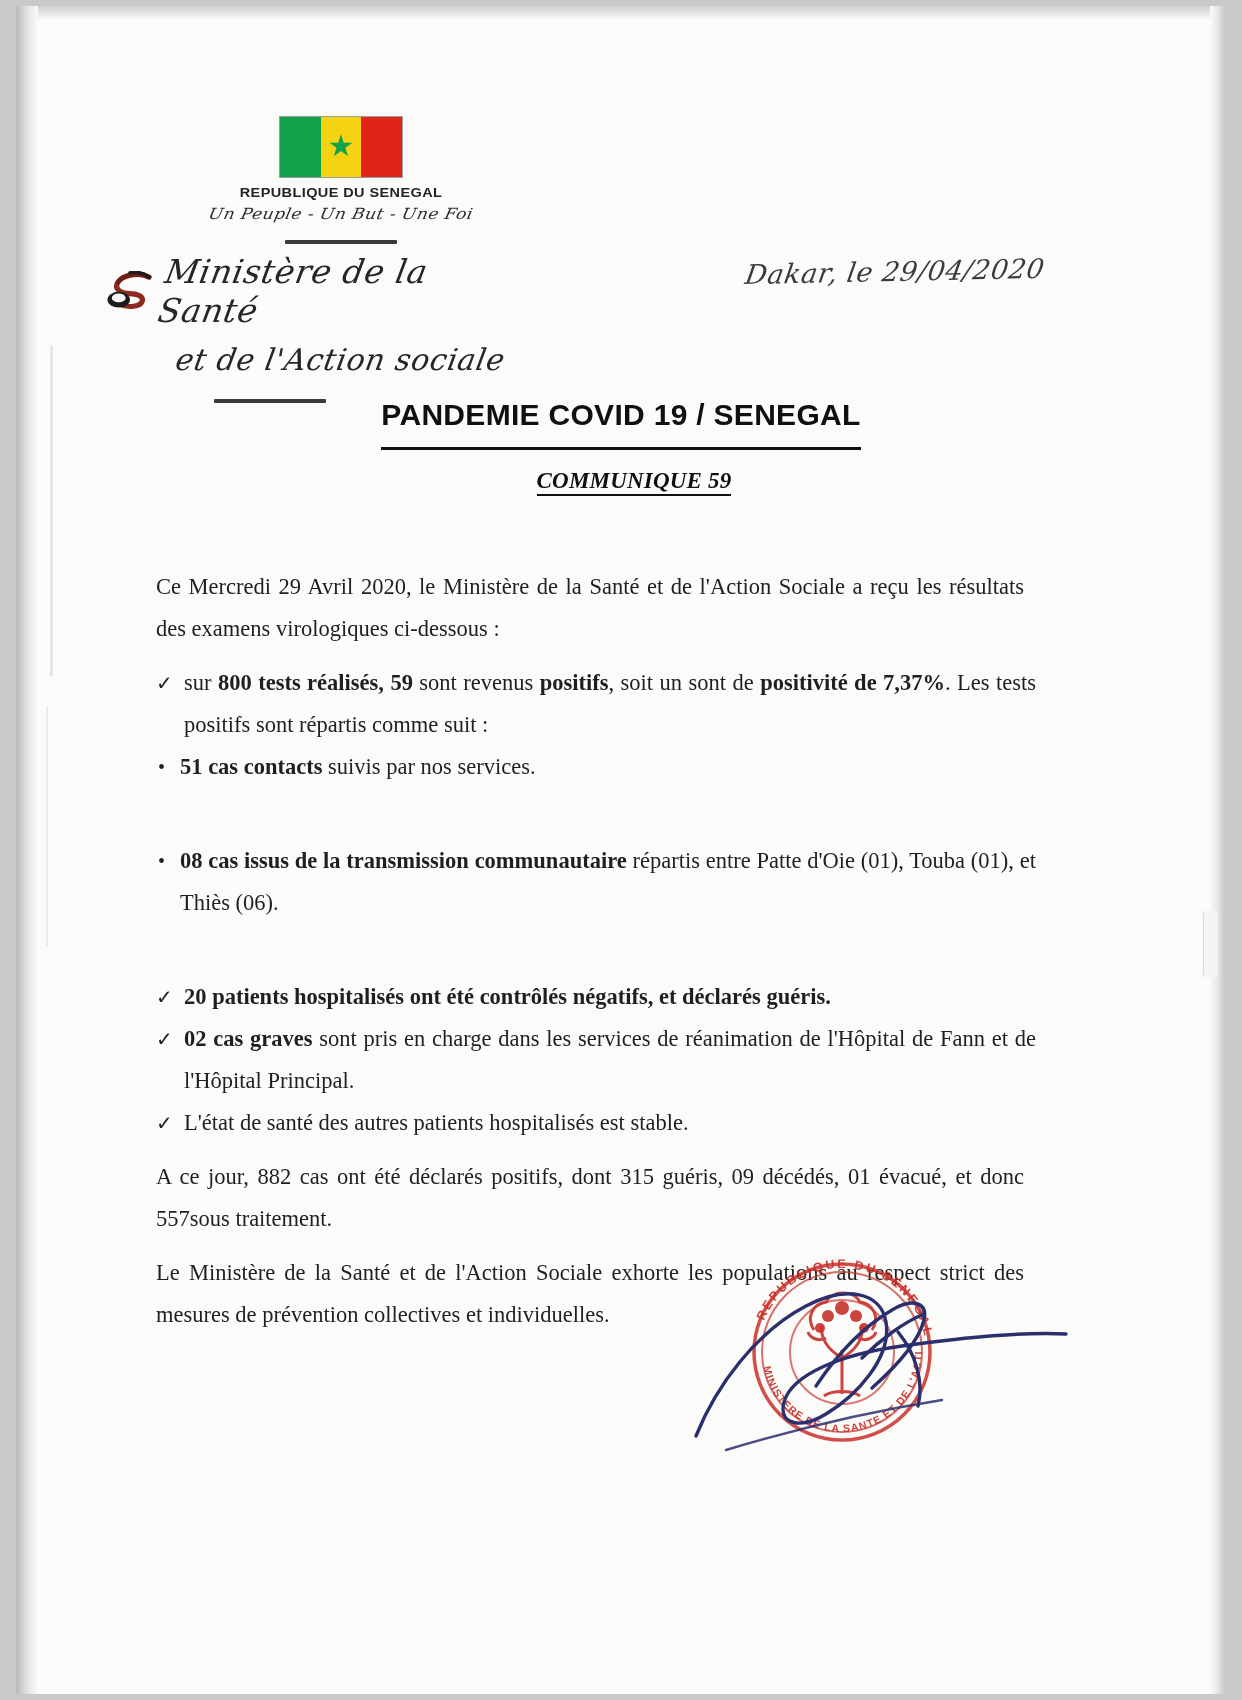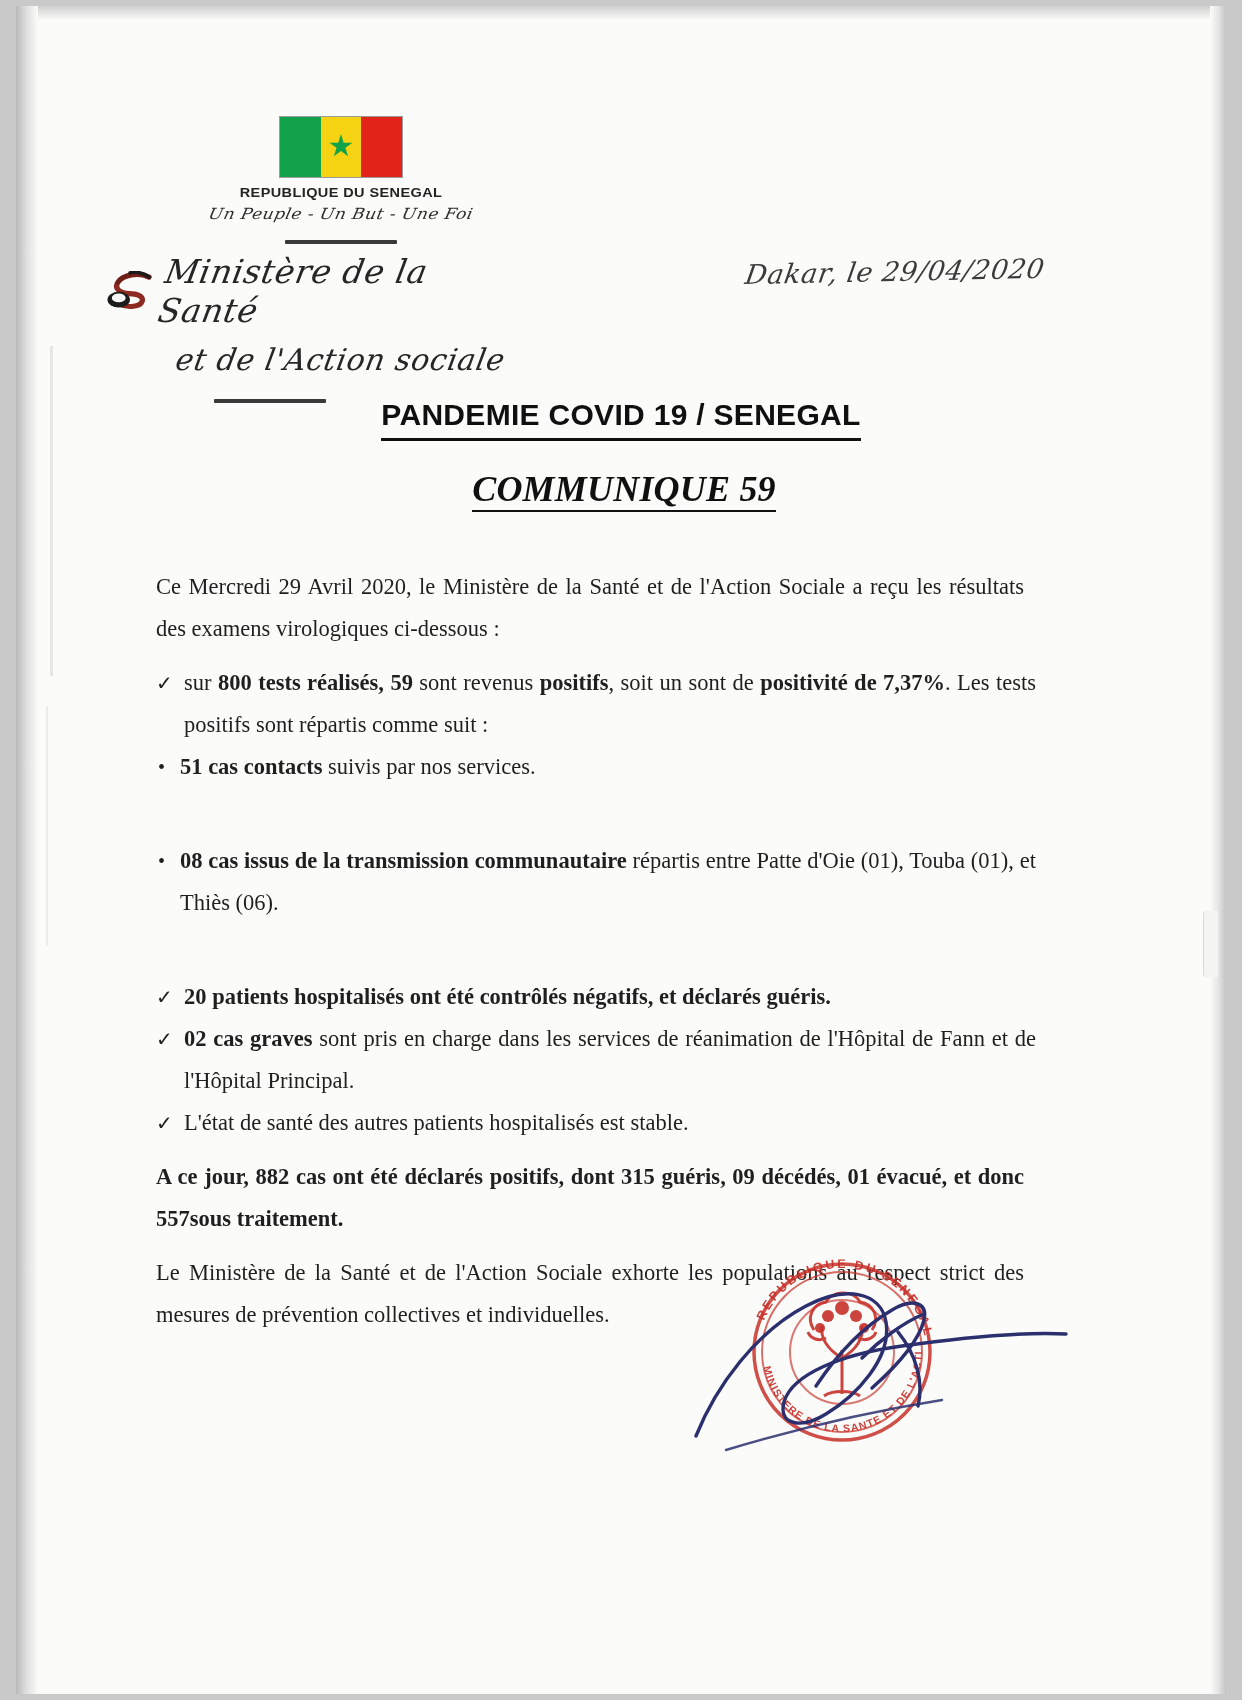--- a/index.html
+++ b/index.html
@@ -65,44 +65,44 @@
   .ministry-line2{font-size:30px;margin-left:72px;margin-top:12px;}
 
   .date-line{position:absolute;left:730px;top:250px;
      font-family:"DejaVu Serif",serif;font-style:italic;font-size:27px;
      color:#3b3b3b;letter-spacing:.6px;transform:skewX(-10deg) rotate(-1.2deg);}
 
   
   .doc-title{position:absolute;left:0;top:392px;width:1210px;text-align:center;
      font-family:"Liberation Sans",sans-serif;font-weight:bold;font-size:30px;
      letter-spacing:.3px;color:#101010;}
-  .doc-title span{border-bottom:3px solid #101010;padding-bottom:7px;}
-  .doc-subtitle{position:absolute;left:3px;top:462px;width:1210px;text-align:center;
+  .doc-title span{border-bottom:3px solid #101010;padding-bottom:16px;}
+  .doc-subtitle{position:absolute;left:13px;top:462px;width:1210px;text-align:center;
      font-family:"Liberation Serif",serif;font-weight:bold;font-style:italic;
-     font-size:36px;letter-spacing:.2px;color:#101010;}
+     font-size:23px;letter-spacing:.2px;color:#101010;}
   .doc-subtitle span{border-bottom:2.5px solid #101010;padding-bottom:1px;}
 
   
   .body-wrap{position:absolute;left:128px;top:548px;width:892px;
      font-size:22.5px;line-height:42px;color:#1f1f1f;}
   p.para{margin:12px;text-align:justify;}
   b{font-weight:bold;}
 
   ul.checks{list-style:none;margin:0;padding:0;}
   ul.checks>li{position:relative;padding-left:40px;margin:0;text-align:justify;}
   ul.checks>li .tick{position:absolute;left:12px;top:0;font-size:20px;color:#1f1f1f;}
 
   ul.dots{list-style:none;margin:0;padding:0;}
   ul.dots>li{position:relative;padding-left:36px;text-align:justify;}
   ul.dots>li .dot{position:absolute;left:14px;top:0px;font-size:20px;line-height:42px;color:#1f1f1f;}
 
   .indent-1{margin-left:44px;}
   .indent-2{margin-left:200px;}
   .gap-lg{height:52px;}
-  .summary{font-weight:bold;}
+  .summary{font-weight:normal;}
 
   
   .stamp{position:absolute;left:720px;top:1240px;width:212px;height:212px;}
   .sig{position:absolute;left:650px;top:1230px;width:420px;height:240px;}
 </style>
 </head>
 <body>
 
 <div id="sheet">
   <div class="edge-shade-t"></div>

